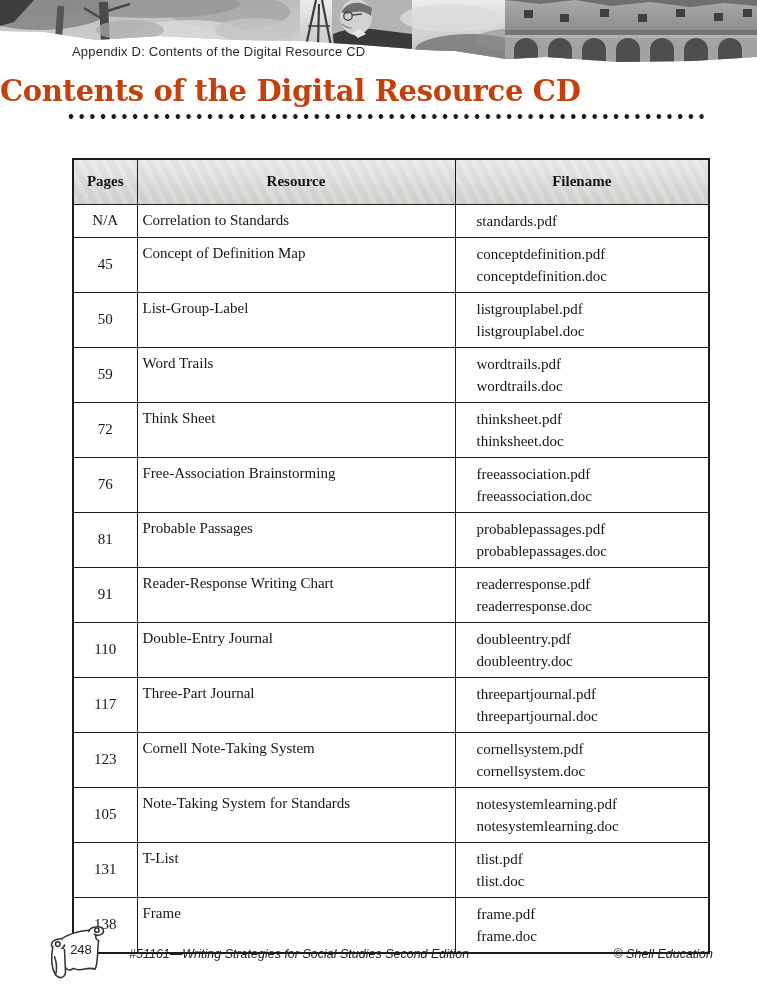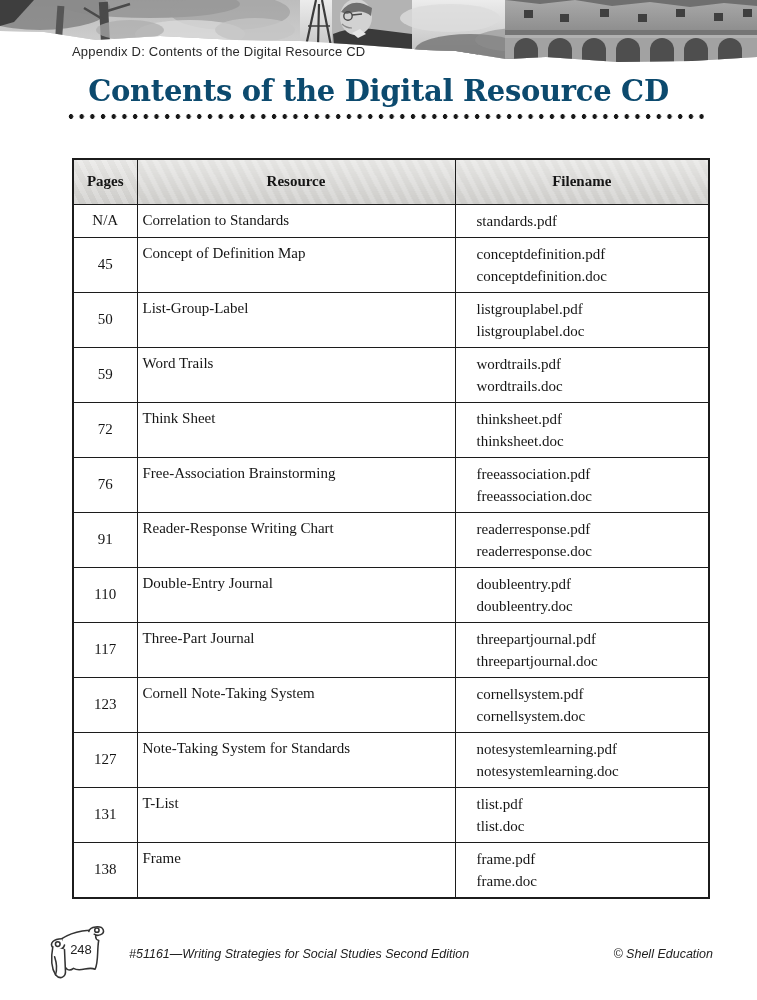--- a/index.html
+++ b/index.html
@@ -17,24 +17,23 @@
   
   .appendix-label{
     position:absolute;left:72px;top:44px;
     font-family:"Liberation Sans", sans-serif;
     font-size:13px;color:#2a2a2a;letter-spacing:.2px;
     white-space:nowrap;
   }
   
   .page-title{
     position:absolute;left:0;top:74px;width:757px;
-    text-align:center;
     font-family:"DejaVu Serif", serif;
     font-weight:bold;font-size:29px;letter-spacing:-0.3px;
-    color:#0c4a6e;
+    color:#c2410c;
     white-space:nowrap;
   }
   .dotted-rule{
     position:absolute;left:68px;top:113px;width:636px;height:7px;
     background-image:radial-gradient(circle at 3px 3.5px,#181818 2.1px,rgba(0,0,0,0) 2.6px);
     background-size:10.7px 7px;
     background-repeat:repeat-x;
   }
   
   .resource-table-wrap{position:absolute;left:72px;top:158px;width:636px;}
@@ -221,20 +220,28 @@
           </tr>
           <tr>
             <td class="col-pages">76</td>
             <td class="col-resource">Free-Association Brainstorming</td>
             <td class="col-filename">
               <div>freeassociation.pdf</div>
               <div>freeassociation.doc</div>
             </td>
           </tr>
           <tr>
+            <td class="col-pages">81</td>
+            <td class="col-resource">Probable Passages</td>
+            <td class="col-filename">
+              <div>probablepassages.pdf</div>
+              <div>probablepassages.doc</div>
+            </td>
+          </tr>
+          <tr>
             <td class="col-pages">91</td>
             <td class="col-resource">Reader-Response Writing Chart</td>
             <td class="col-filename">
               <div>readerresponse.pdf</div>
               <div>readerresponse.doc</div>
             </td>
           </tr>
           <tr>
             <td class="col-pages">110</td>
             <td class="col-resource">Double-Entry Journal</td>
@@ -253,21 +260,21 @@
           </tr>
           <tr>
             <td class="col-pages">123</td>
             <td class="col-resource">Cornell Note-Taking System</td>
             <td class="col-filename">
               <div>cornellsystem.pdf</div>
               <div>cornellsystem.doc</div>
             </td>
           </tr>
           <tr>
-            <td class="col-pages">127</td>
+            <td class="col-pages">105</td>
             <td class="col-resource">Note-Taking System for Standards</td>
             <td class="col-filename">
               <div>notesystemlearning.pdf</div>
               <div>notesystemlearning.doc</div>
             </td>
           </tr>
           <tr>
             <td class="col-pages">131</td>
             <td class="col-resource">T-List</td>
             <td class="col-filename">

